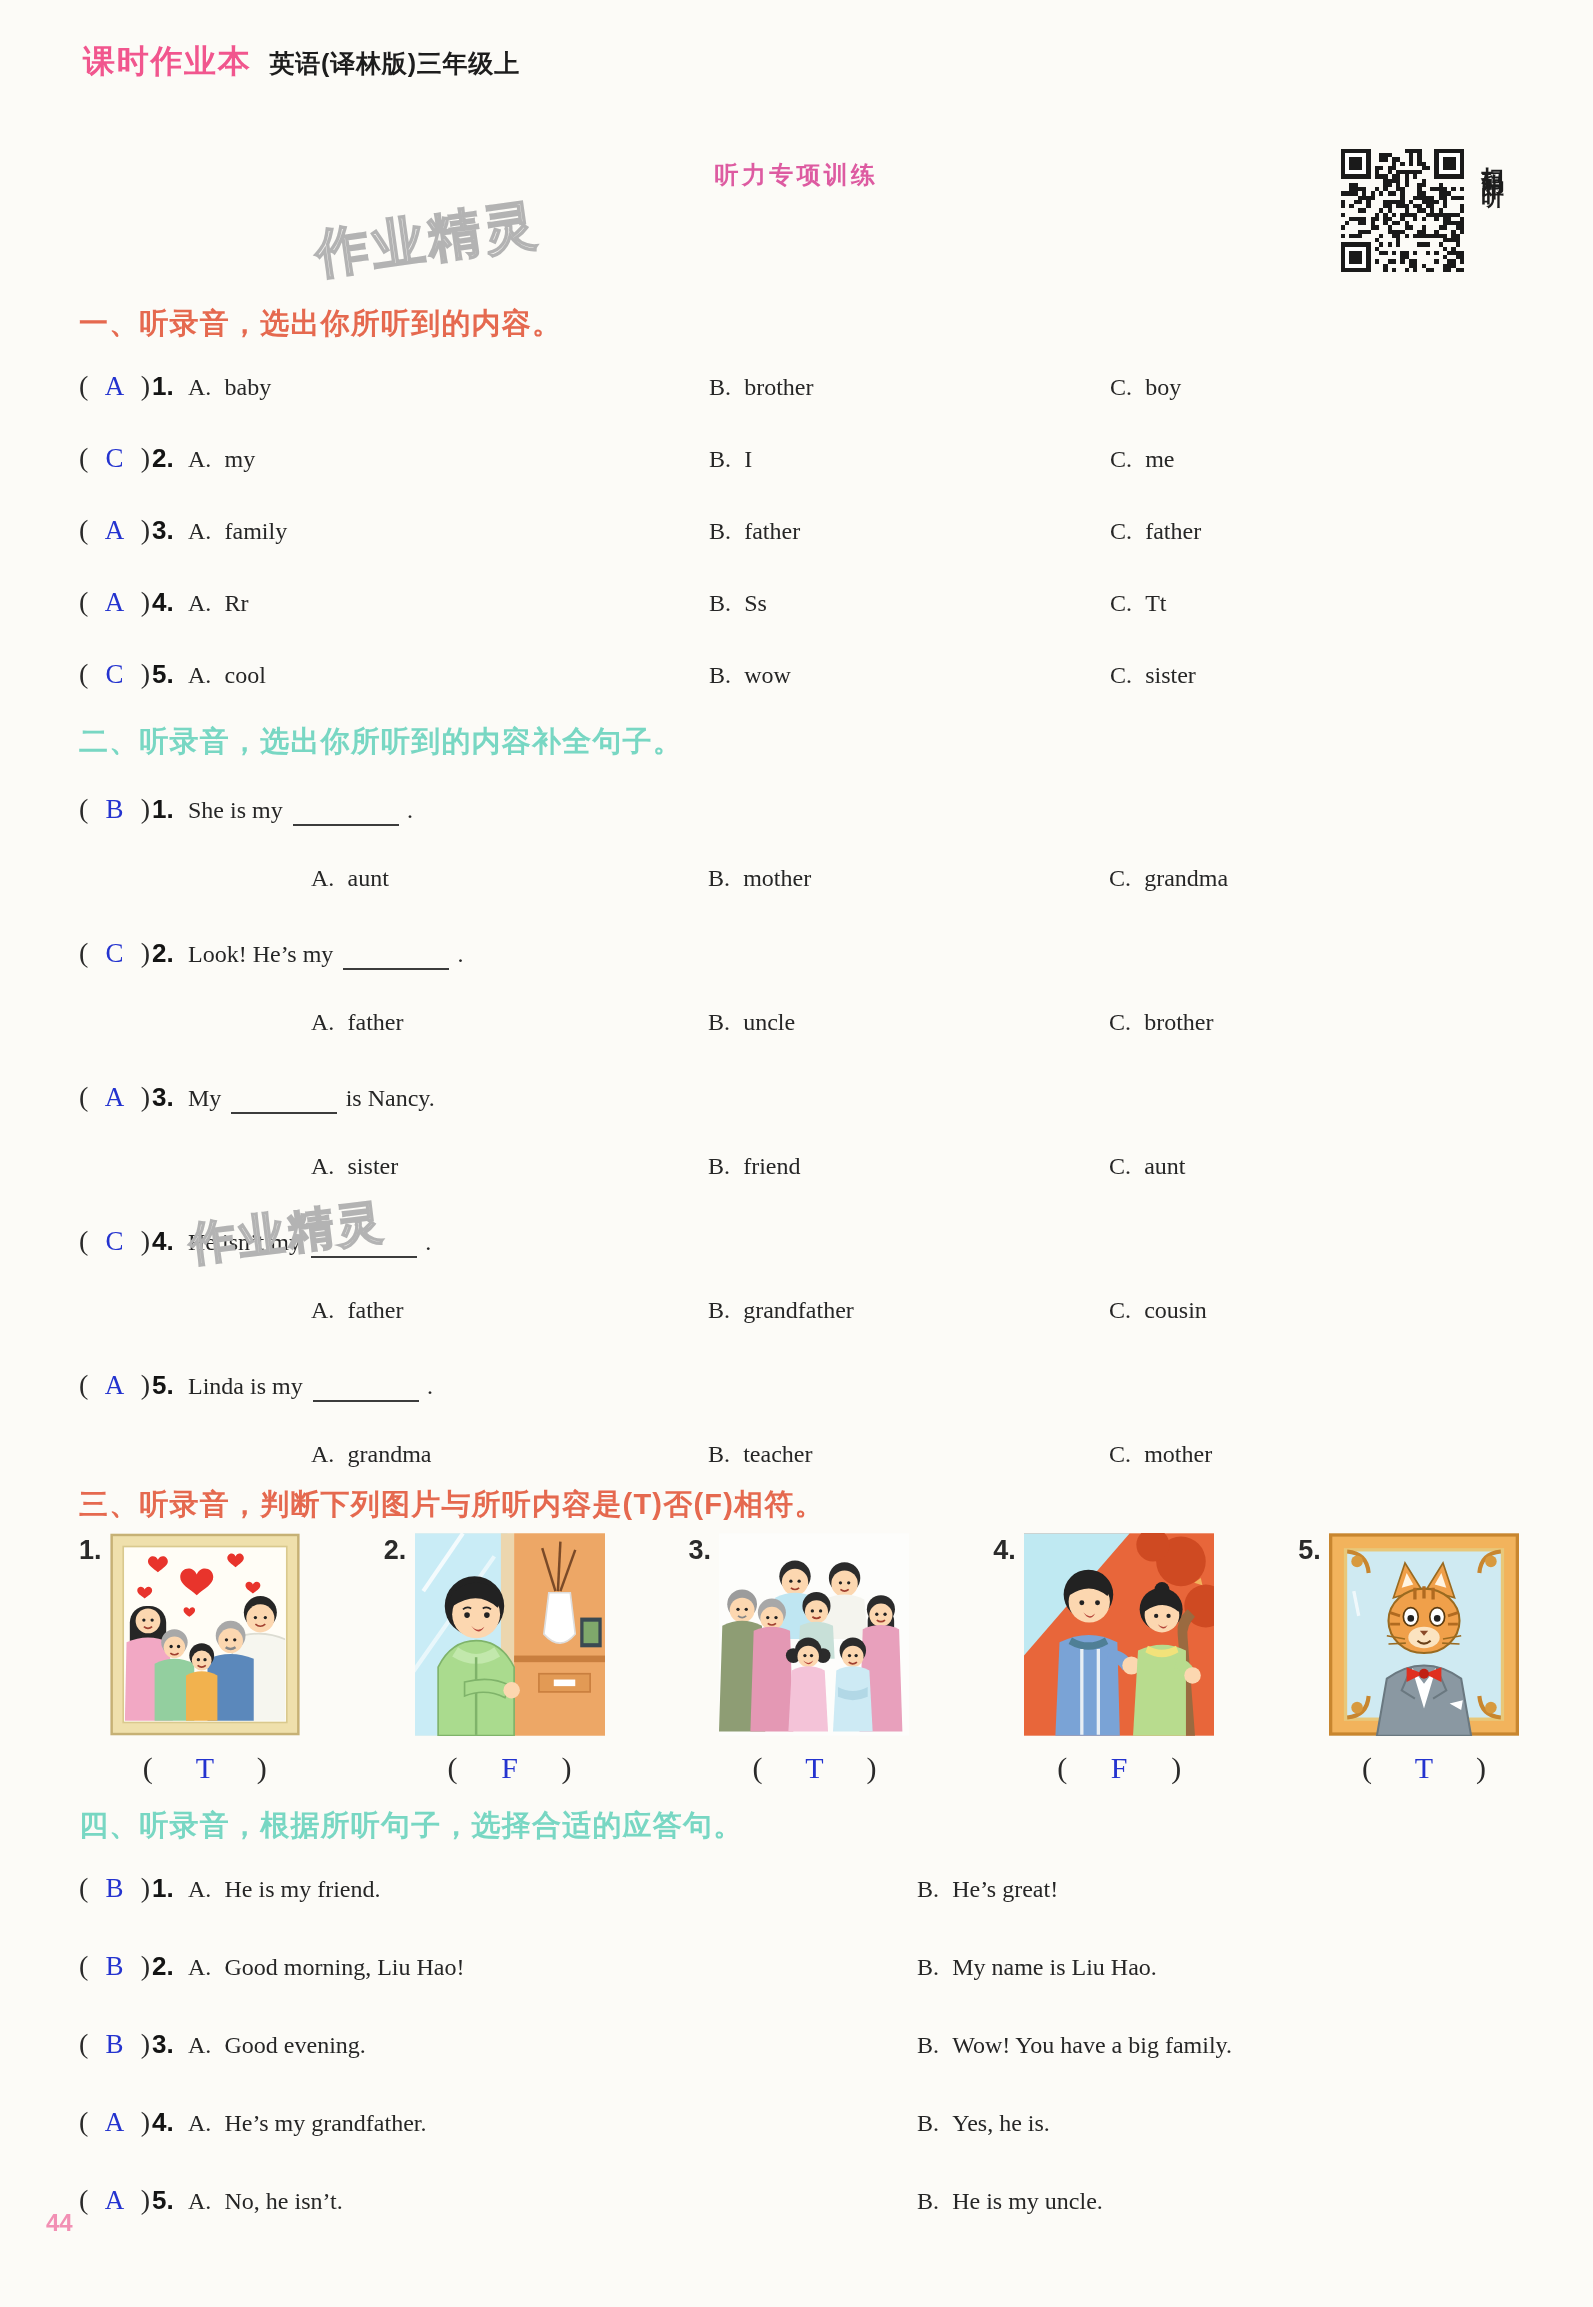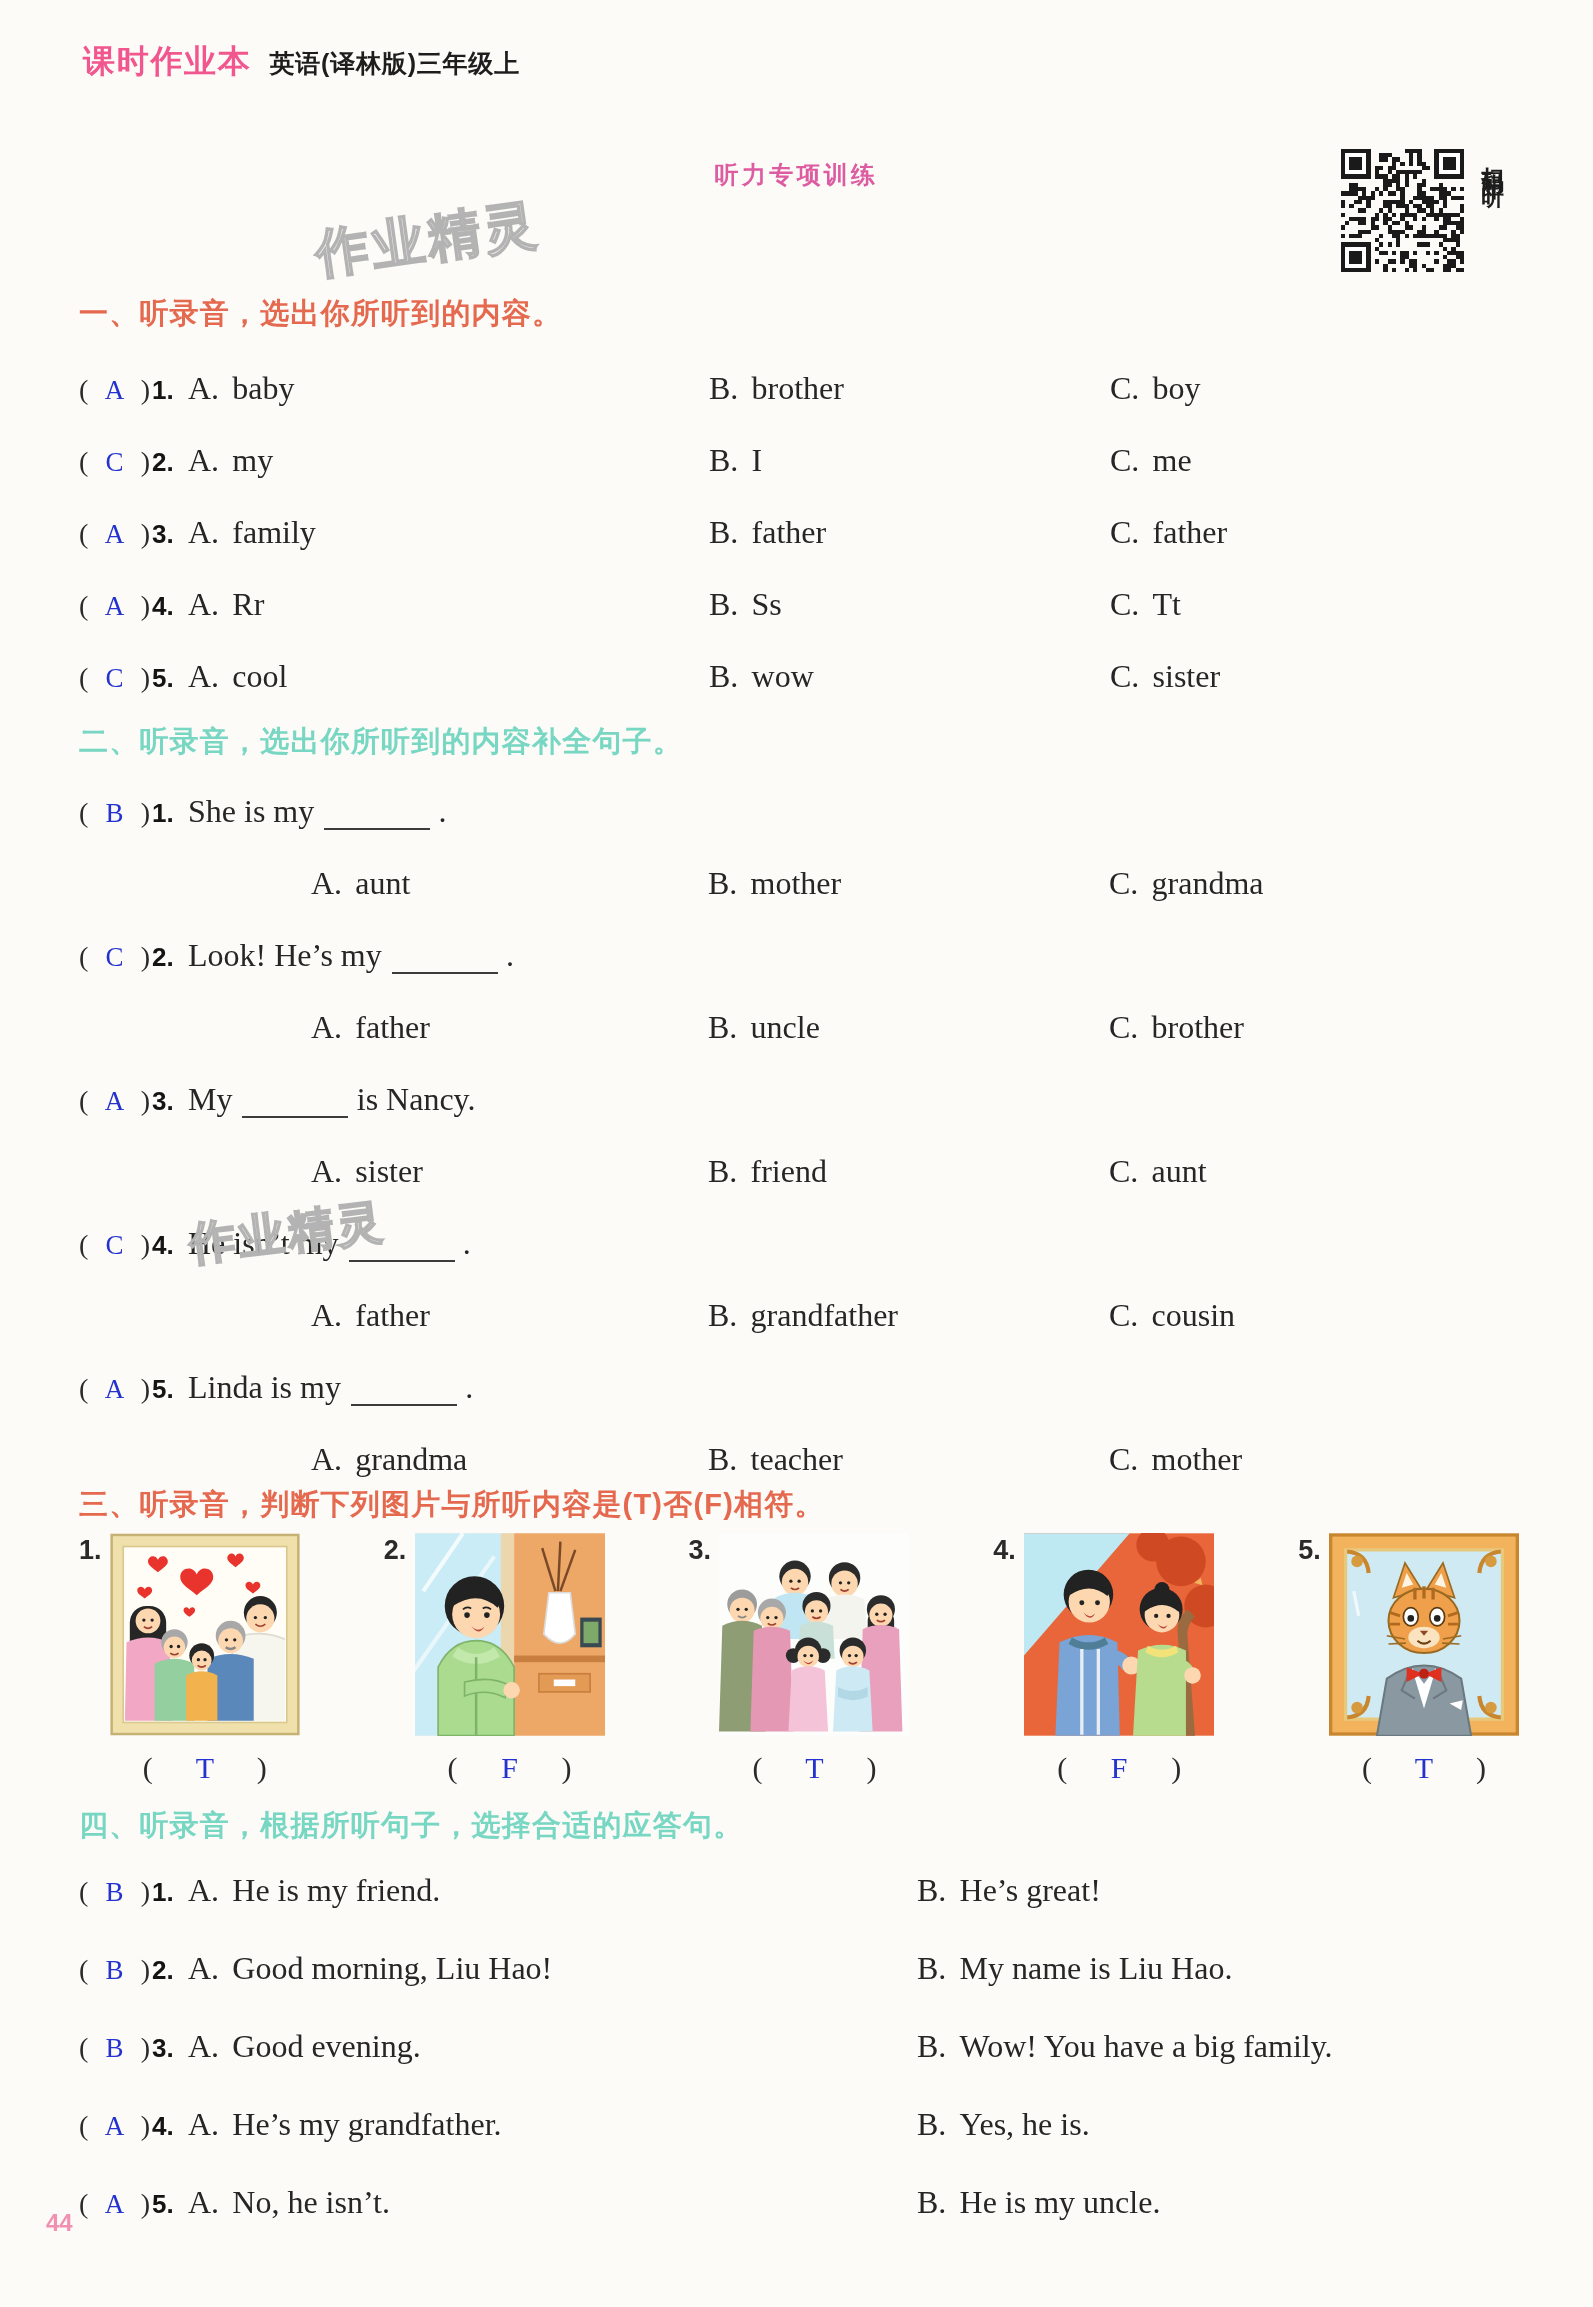--- a/index.html
+++ b/index.html
@@ -22,21 +22,21 @@
   .wm{position:absolute;font-family:"Liberation Sans",sans-serif;font-weight:800;pointer-events:none;
       color:rgba(170,170,170,0.12);-webkit-text-stroke:1.7px #b3b3b3;z-index:6;letter-spacing:3.3px;}
   .wm1{left:315px;top:204px;font-size:53px;transform:rotate(-8deg);}
   .wm2{left:189px;top:1202px;font-size:46px;transform:rotate(-7deg);}
   
   .sec-head{position:absolute;left:79px;font-family:"Liberation Sans",sans-serif;font-weight:700;
             font-size:29px;letter-spacing:1.2px;}
   .orange{color:#e5694f}
   .teal{color:#78d7c3}
   
-  .en{font-family:"Liberation Serif",serif;font-size:32px;color:#262626;}
+  .en{font-family:"Liberation Serif",serif;font-size:24px;color:#262626;}
   .num{font-family:"Liberation Sans",sans-serif;font-weight:800;font-size:26px;color:#141414;}
   .paren{font-family:"Liberation Serif",serif;font-size:28px;color:#2a2a2a;}
   .ans{font-family:"Liberation Serif",serif;font-size:27px;color:#2433cf;}
   .br{display:inline-flex;width:71px;justify-content:space-between;align-items:baseline;}
   .olab{margin-right:13.2px;}
   .opt{white-space:nowrap;}
   
   .s1-list{position:absolute;left:79px;top:370px;width:1440px;}
   .row{align-items:baseline;}
   .s1{display:grid;grid-template-columns:73px 36px 521px 401px auto;height:72px;}
@@ -373,21 +373,21 @@
           <rect x="1" y="23" width="5" height="5" fill="#ffffff"></rect>
           <rect x="2" y="24" width="3" height="3" fill="#1a1a1a"></rect>
         </svg>
       </div>
     <div class="qr-caption">扫码即听</div>
   </div>
 
   <div class="wm wm1">作业精灵</div>
   <div class="wm wm2">作业精灵</div>
 
-  <div class="sec-head orange" style="top:294px;">一、听录音，选出你所听到的内容。</div>
+  <div class="sec-head orange" style="top:304px;">一、听录音，选出你所听到的内容。</div>
   <div class="s1-list">
 
     <div class="row s1">
       <span class="br">
           <span class="paren">(</span>
           <span class="ans">A</span>
           <span class="paren">)</span>
         </span>
       <span class="num">1.</span>
       <span class="opt en"><span class="olab">A.</span><span>baby</span></span>

